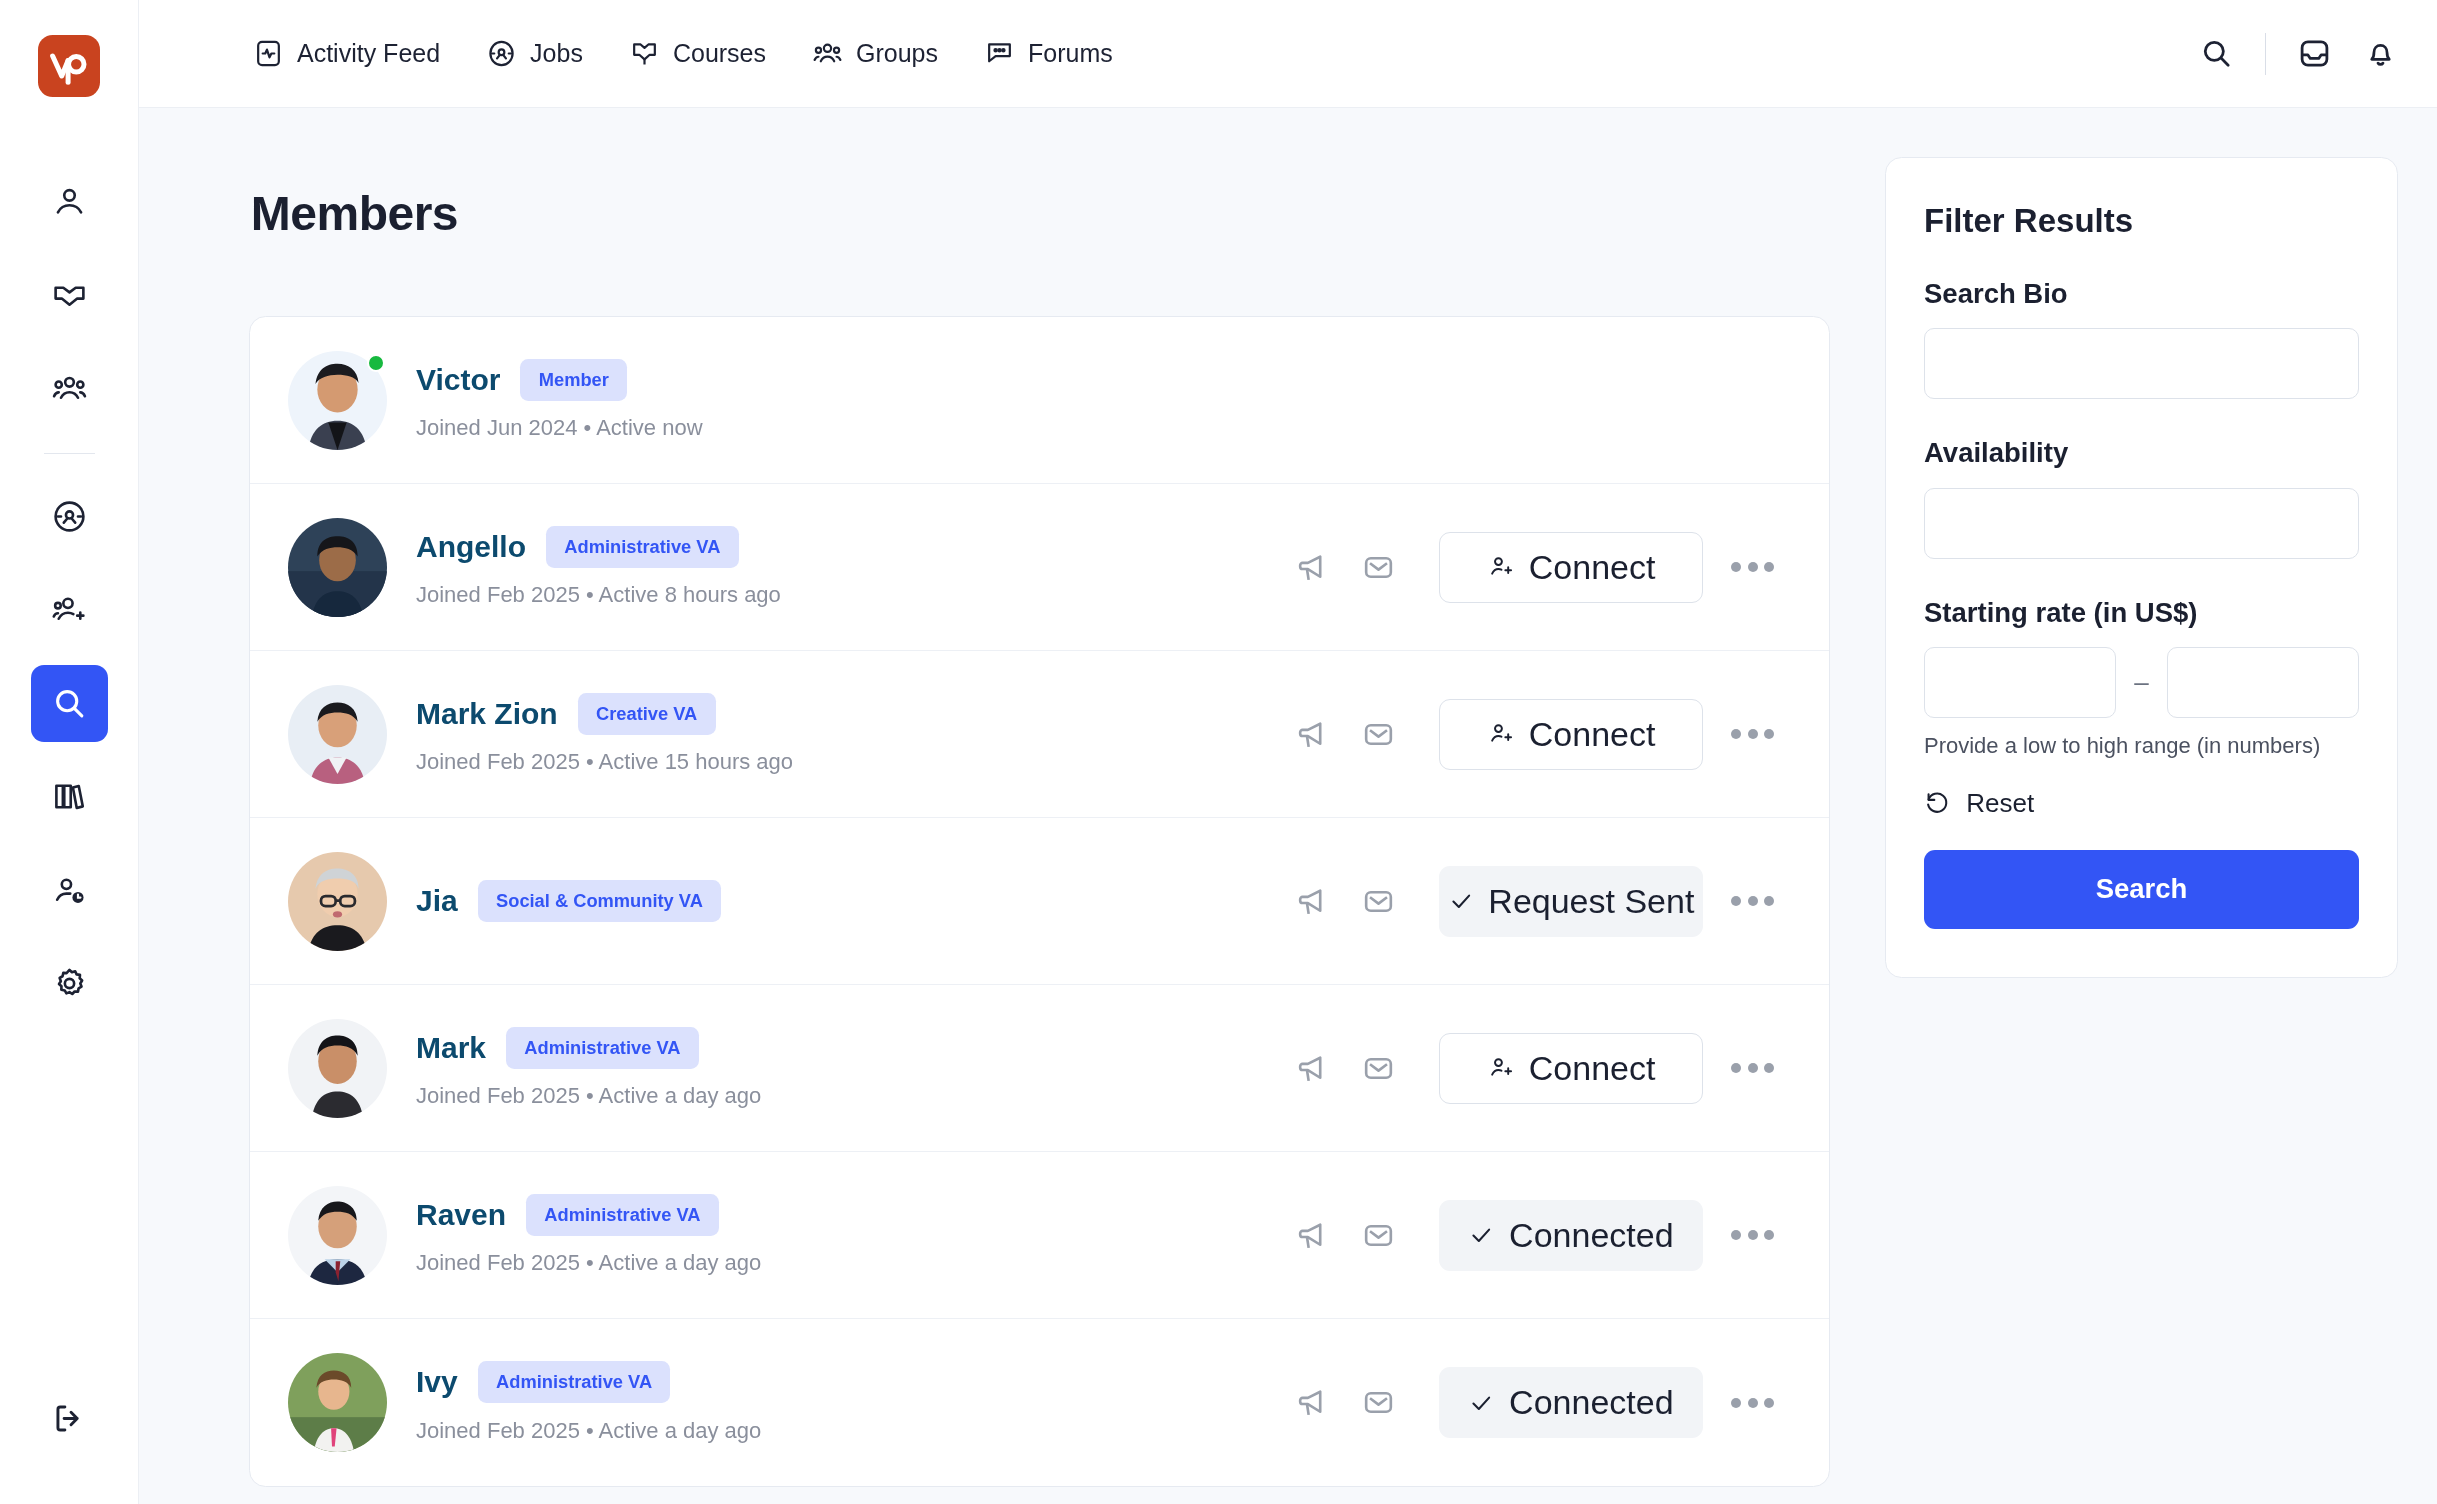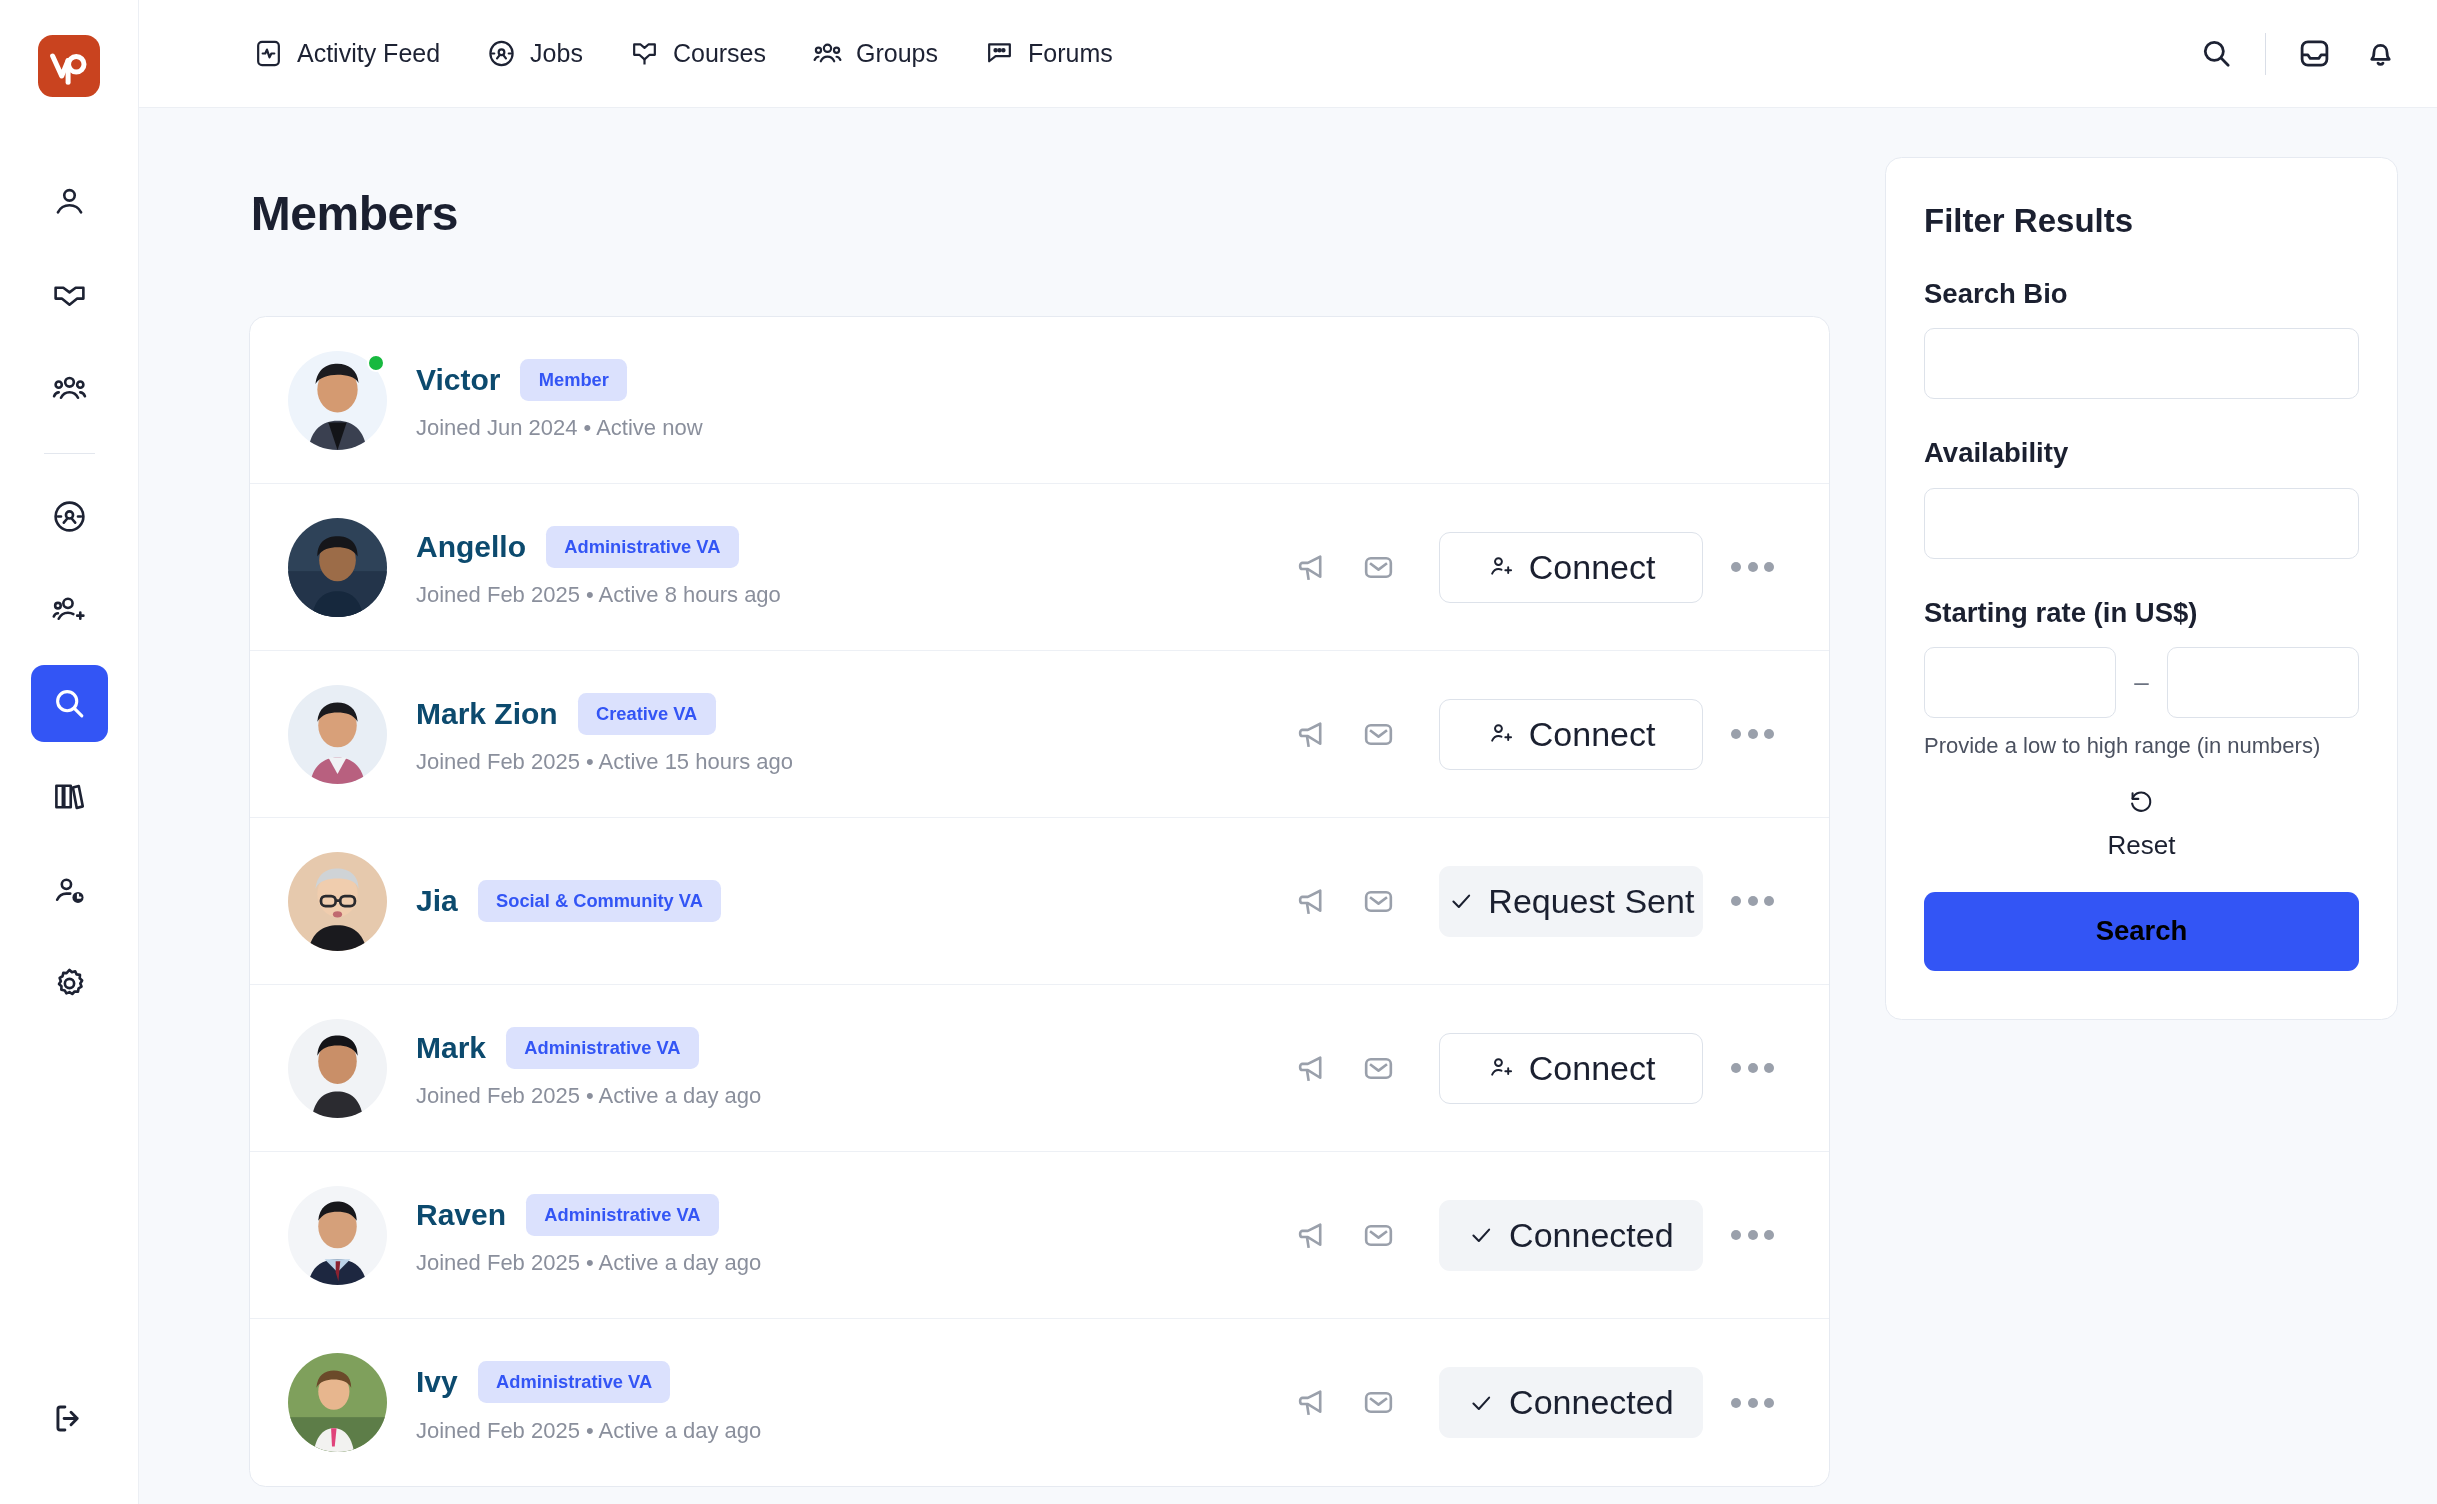--- a/index.html
+++ b/index.html
@@ -110,24 +110,24 @@
   .f-input {
     margin-top: 18.3px; width: 100%; height: 71px;
     border: 0.9px solid #dde2ea; border-radius: 10px; background: #fff;
     font-size: 24px; padding: 0 16.5px; color: #1b2030;
     font-family: "Liberation Sans", sans-serif;
   }
   .rate-row { display: flex; align-items: center; gap: 18.3px; margin-top: 18.3px; }
   .rate-row .f-input { margin-top: 0; flex: 1; min-width: 0; }
   .dash { color: #6b7280; font-size: 26px; }
   .f-hint { margin-top: 14.7px; font-size: 22px; color: #4b5160; }
-  .reset { margin-top: 29px; display: flex; align-items: center; gap: 14.7px; font-size: 26px; color: #1b2030; flex-direction: column; }
+  .reset { margin-top: 29px; display: flex; align-items: center; gap: 14.7px; font-size: 26px; color: #1b2030; }
   .search-btn {
     margin-top: 31px; width: 100%; height: 79px;
-    background: #3355f5; color: #000000; border: none; border-radius: 11px;
+    background: #3355f5; color: #ffffff; border: none; border-radius: 11px;
     font-size: 27.5px; font-weight: 600; font-family: "Liberation Sans", sans-serif;
   }
 </style>
 </head>
 <body>
 
 <div class="app">
 
   <div class="rail">
     <div class="logo">

